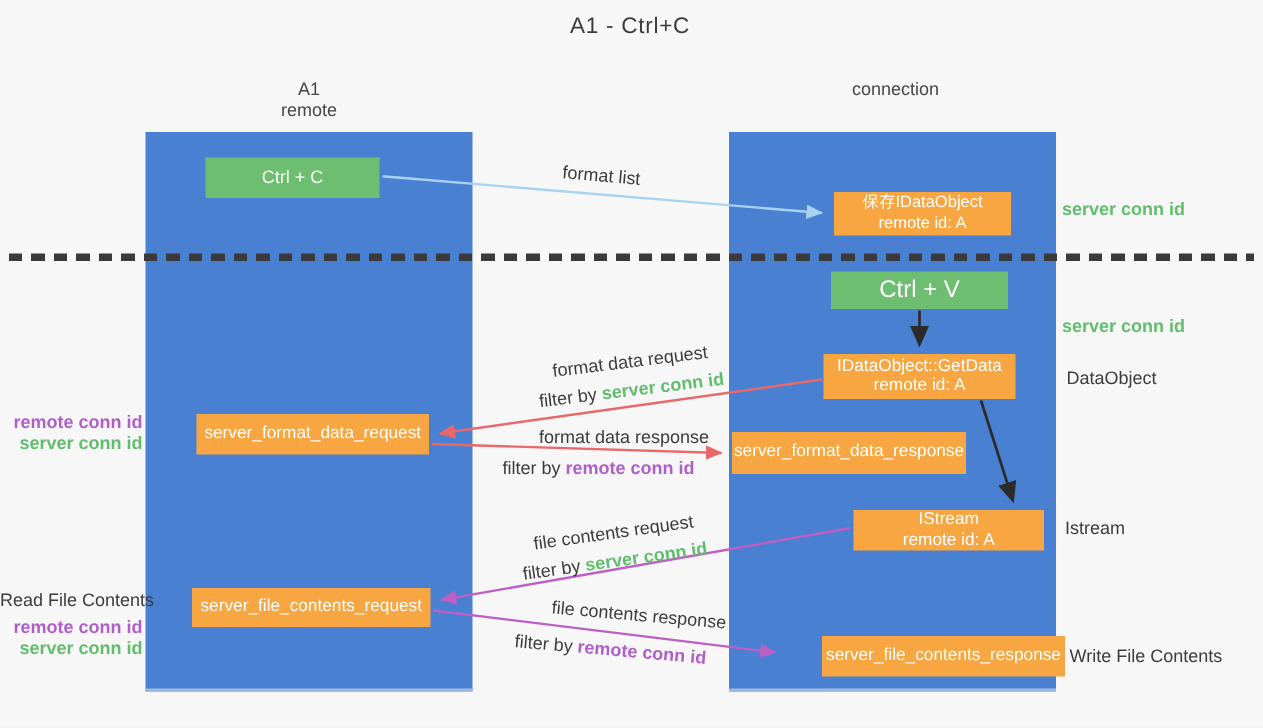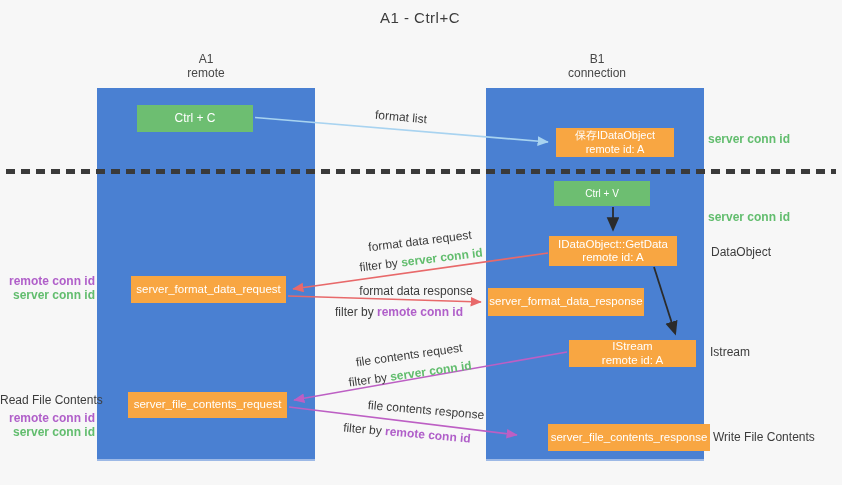--- a/index.html
+++ b/index.html
@@ -74,21 +74,20 @@
 
   <div class="title">
     <div>A1 - Ctrl+C</div>
   </div>
 
   <div class="lane-header left">
     <div>A1</div>
     <div>remote</div>
   </div>
   <div class="lane-header right">
-    <div>B1</div>
     <div>connection</div>
   </div>
 
   <div class="lane left"></div>
   <div class="lane right"></div>
 
   <div class="divider"></div>
 
   <svg class="arrows" viewBox="0 0 842 485">
     <defs>
@@ -121,21 +120,21 @@
     <span>server_format_data_request</span>
   </div>
   <div class="node orange" style="left:128px; top:392px; width:159px; height:26px;">
     <span>server_file_contents_request</span>
   </div>
 
   <div class="node orange" style="left:556px; top:128px; width:118px; height:29px; font-size:11px;">
     <span>保存IDataObject</span>
     <span>remote id: A</span>
   </div>
-  <div class="node green" style="left:554px; top:181px; width:96px; height:25px; font-size:10px;">
+  <div class="node green" style="left:554px; top:181px; width:118px; height:25px; font-size:16px;">
     <span>Ctrl + V</span>
   </div>
   <div class="node orange" style="left:549px; top:236px; width:128px; height:30px;">
     <span>IDataObject::GetData</span>
     <span>remote id: A</span>
   </div>
   <div class="node orange" style="left:488px; top:288px; width:156px; height:28px;">
     <span>server_format_data_response</span>
   </div>
   <div class="node orange" style="left:569px; top:340px; width:127px; height:27px;">

